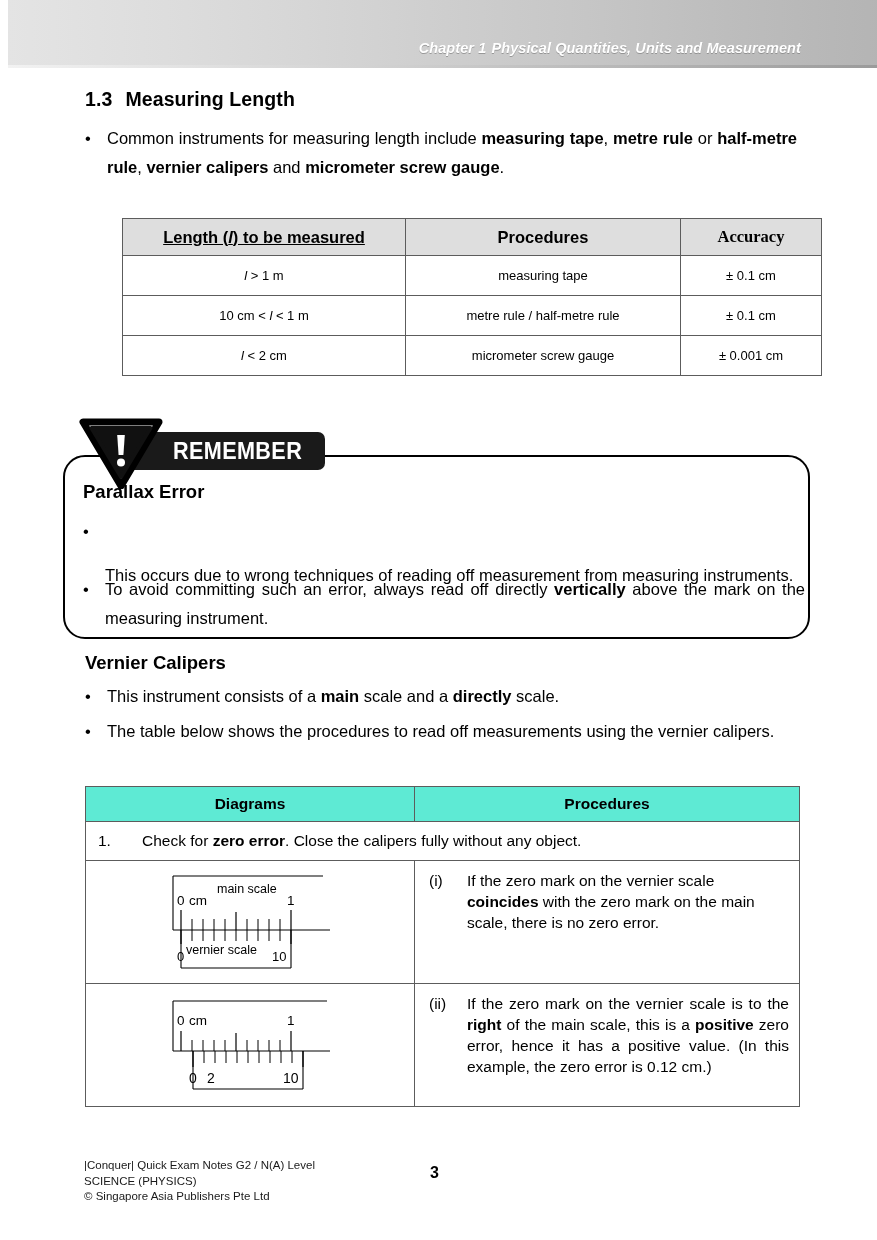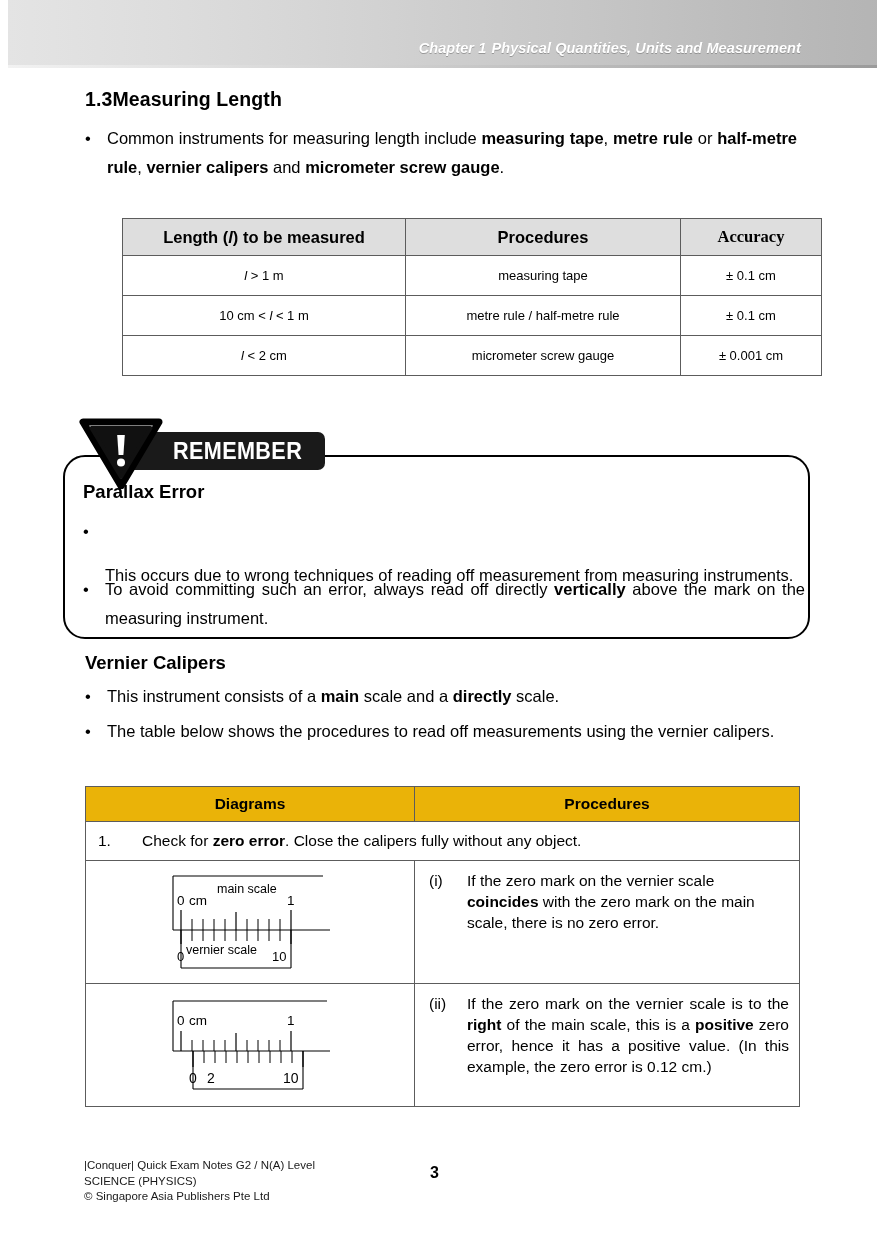--- a/index.html
+++ b/index.html
@@ -55,21 +55,21 @@
   }
 
   .section-heading {
     position: absolute;
     left: 85px;
     top: 88px;
     font-size: 19.5px;
     font-weight: bold;
     letter-spacing: 0.1px;
   }
-  .section-heading .num { }
+  .section-heading .num { padding-right: 13px; }
 
   
   .bullet-row {
     position: absolute;
     display: flex;
     align-items: flex-start;
   }
   .bullet-dot {
     width: 22px;
     flex: 0 0 22px;
@@ -110,21 +110,21 @@
     font-size: 13px;
     height: 39px;
     padding: 0 4px;
   }
   .table1 thead th {
     background: #dedede;
     font-weight: bold;
     height: 36px;
     font-size: 16.5px;
   }
-  .t1-c1 { width: 274px; }
+  .t1-c1 { width: 274px; text-decoration: underline; }
   .t1-c2 { width: 266px; }
   .t1-c3 { width: 132px; font-family: Liberation Serif, serif; }
 
   
   .remember-wrap {
     position: absolute;
     left: 63px;
     top: 417px;
     width: 750px;
     height: 228px;
@@ -210,21 +210,21 @@
     width: 708px;
     border-collapse: collapse;
     table-layout: fixed;
   }
   .table2 td, .table2 th {
     border: 1px solid #5c5c5c;
     vertical-align: top;
     font-size: 15.5px;
   }
   .table2 thead th {
-    background: #eab308;
+    background: #5eead4;
     text-align: center;
     font-weight: bold;
     height: 32px;
     vertical-align: middle;
     font-size: 15.5px;
   }
   .t2-c1 { width: 326px; }
   .t2-c2 { width: 382px; }
   .step-row td {
     height: 36px;

